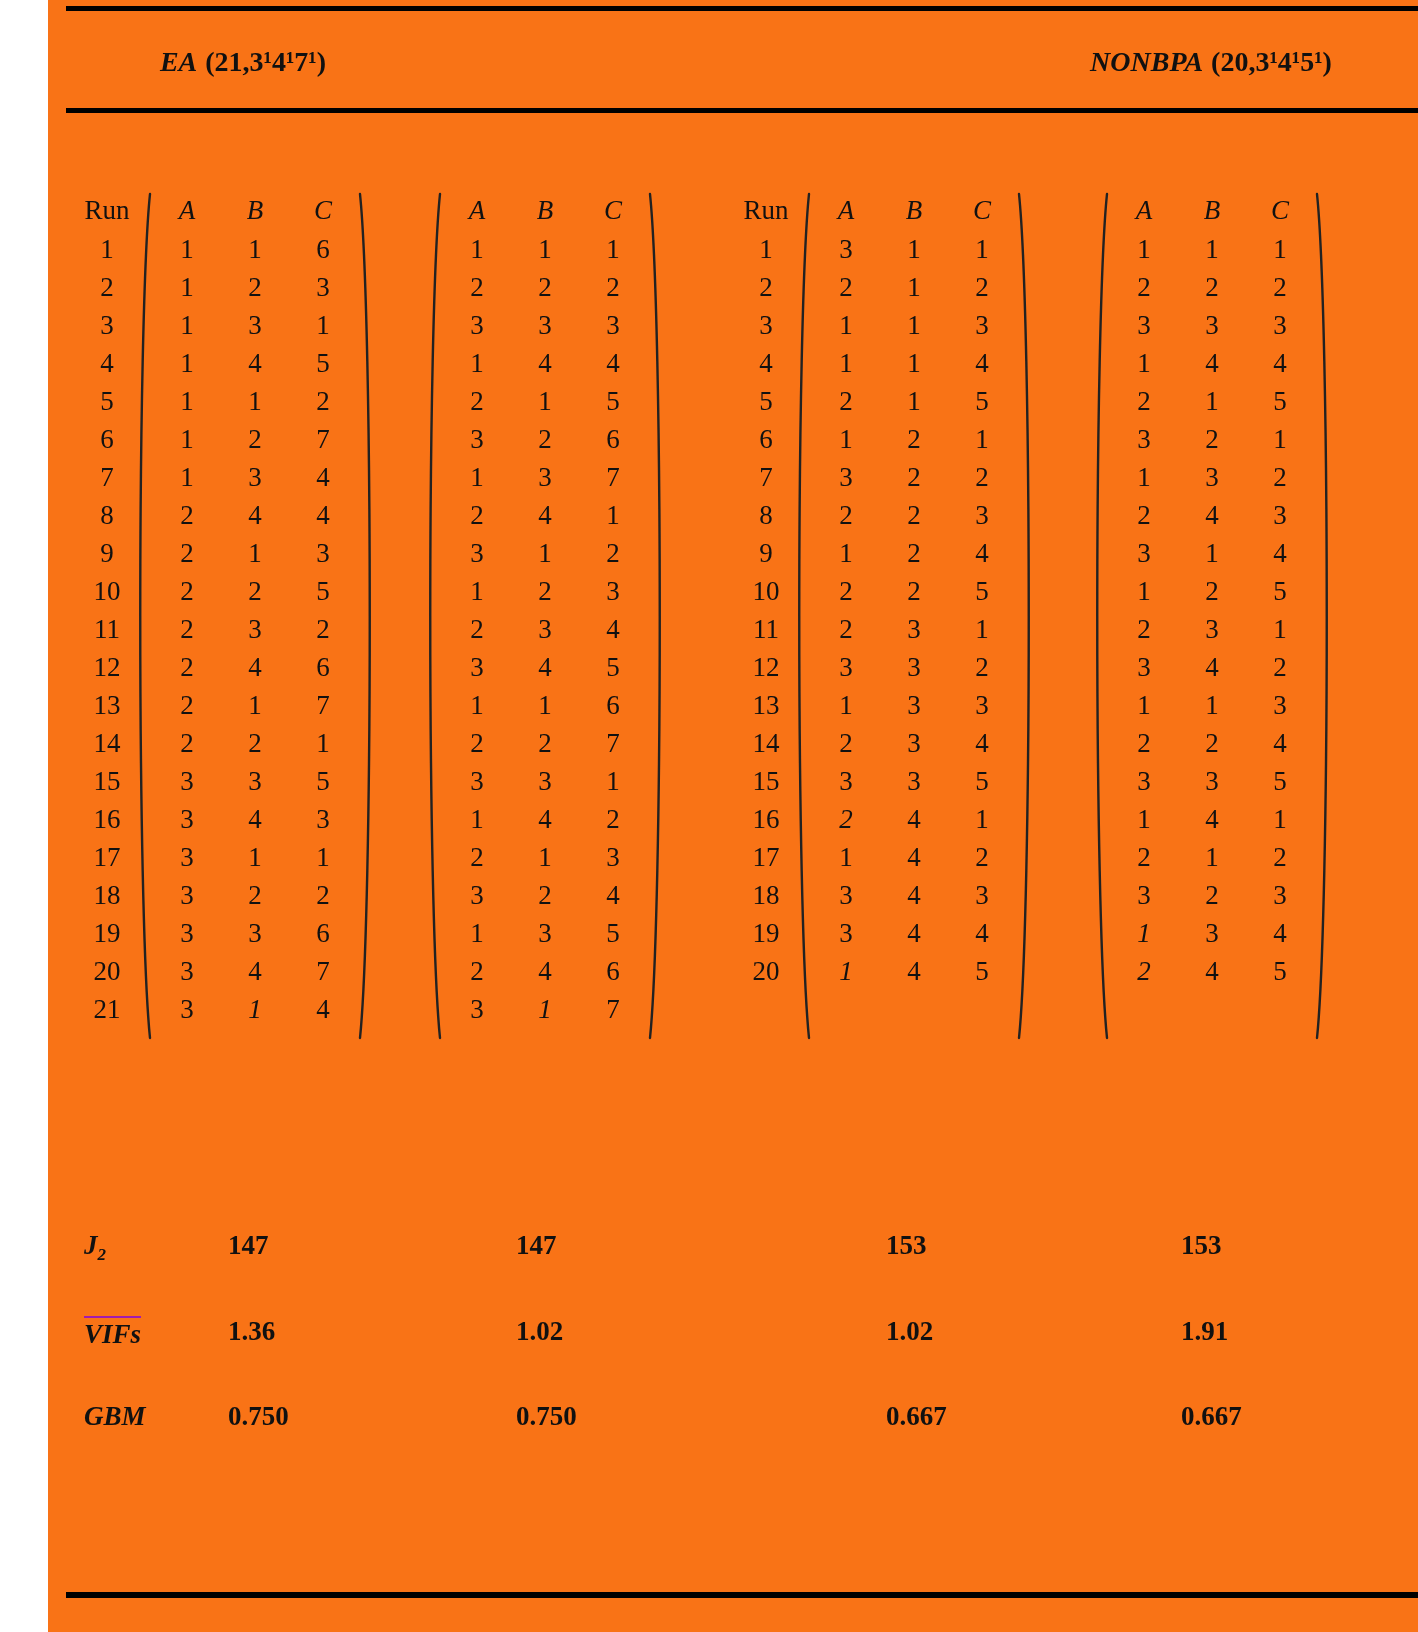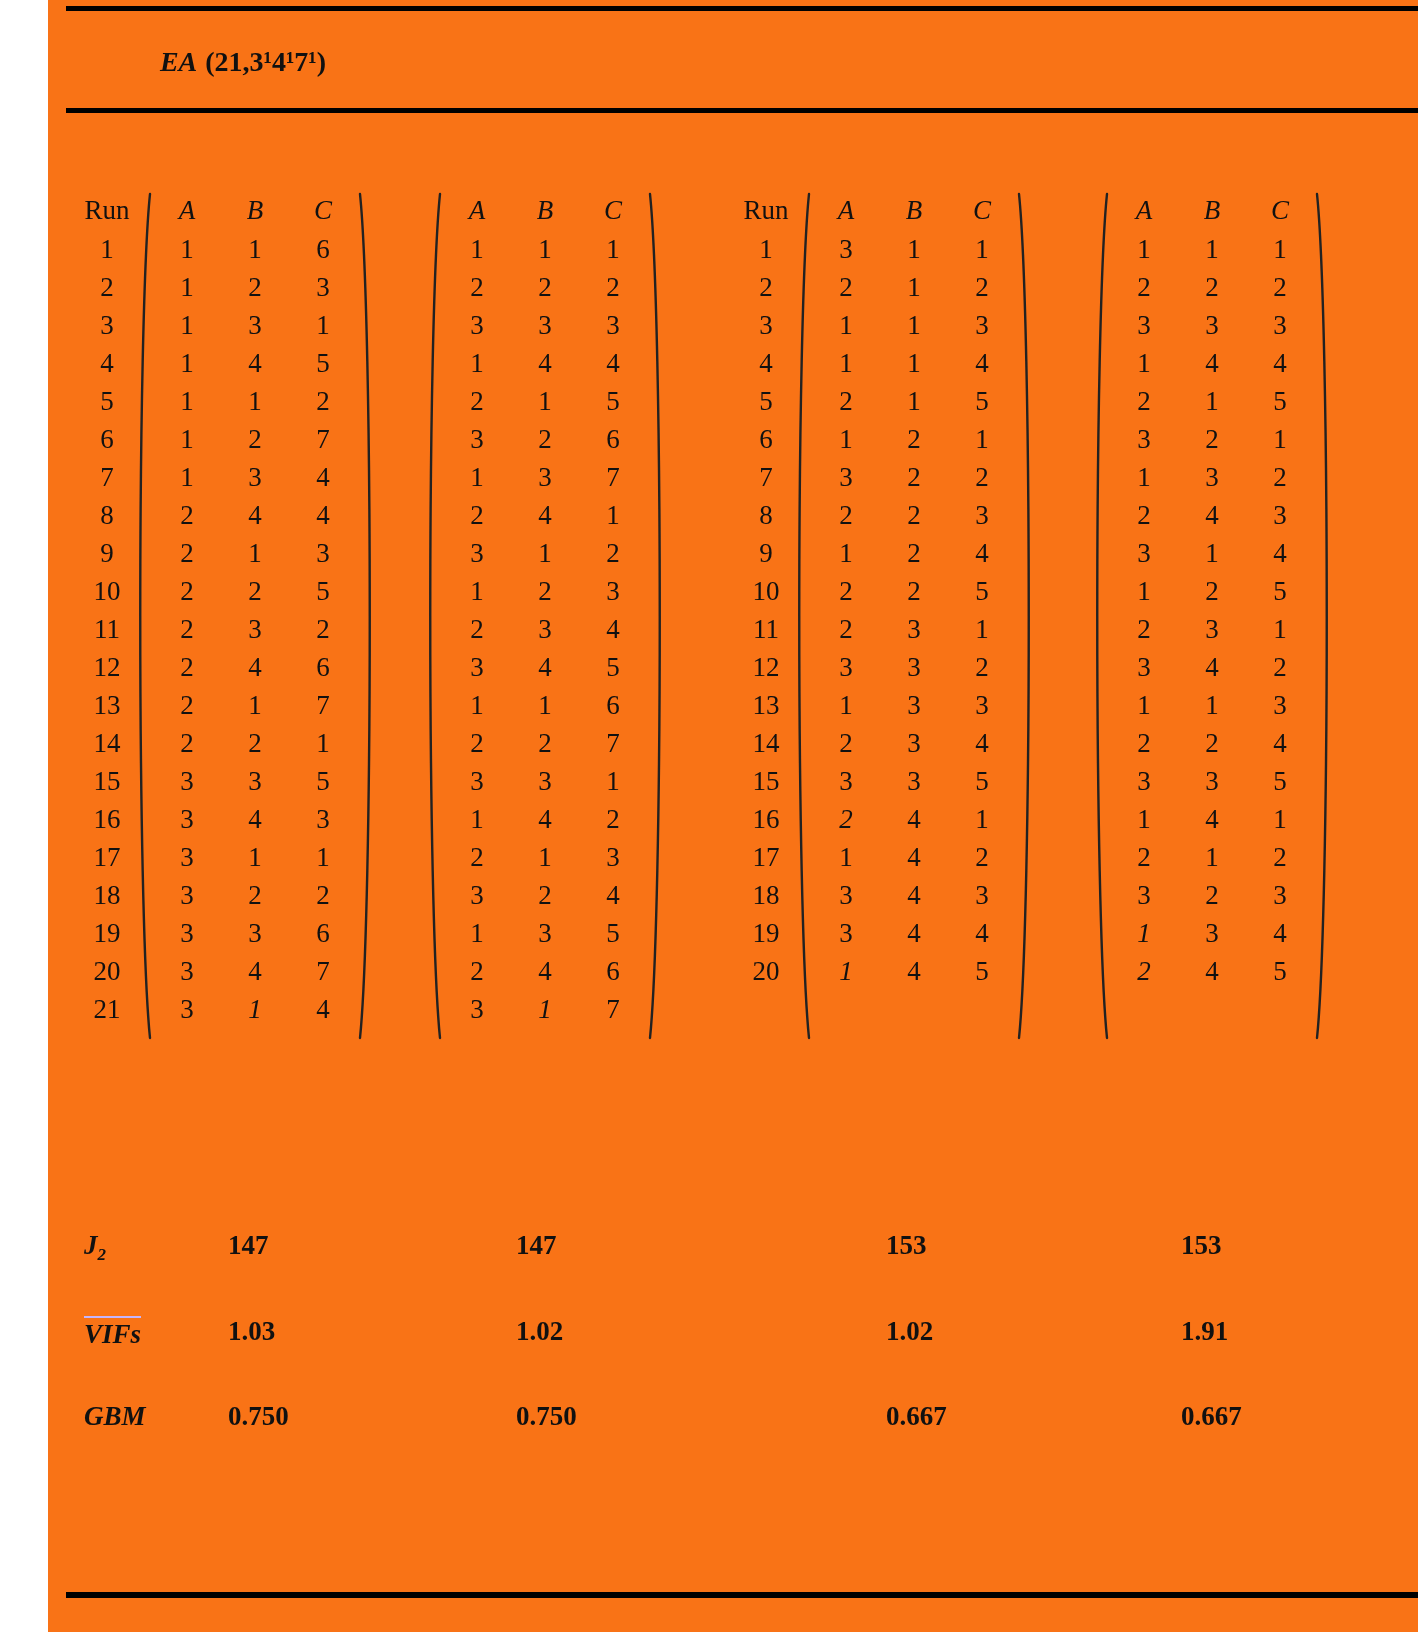--- a/index.html
+++ b/index.html
@@ -52,36 +52,39 @@
 
   .stat-row { position:absolute; left:0; width:100%; height:36px; }
   .sr-0 { top:1230px; }
   .sr-1 { top:1316px; }
   .sr-2 { top:1401px; }
   .stat-label {
     position:absolute; left:36px;
     font-size:27px; font-weight:bold; font-style:italic; white-space:nowrap;
   }
   .stat-label sub { font-size:17px; font-style:italic; }
-  .ol { display:inline-block; border-top:2px solid #c4b5fd; padding-top:1px; }
+  .ol { display:inline-block; border-top:2px solid #a21caf; padding-top:1px; }
   .stat-val { position:absolute; font-size:27px; font-weight:bold; white-space:nowrap; }
   .sv-0 { left:180px; }
   .sv-1 { left:468px; }
   .sv-2 { left:838px; }
   .sv-3 { left:1133px; }
 </style>
 </head>
 <body>
 
 <div class="page">
 
   <div class="rule rule-top"></div>
 
   <div class="design-title dt-0">
     <span class="t-name">EA</span><span class="t-params">(21,3¹4¹7¹)</span>
+  </div>
+  <div class="design-title dt-3">
+    <span class="t-name">NONBPA</span><span class="t-params">(20,3¹4¹5¹)</span>
   </div>
 
   <div class="rule rule-header"></div>
 
   <div class="design-block db-0" id="block-0">
     <div class="run-col">
       <div class="run-header">Run</div>
       <div class="run-cells">
           <div class="run-cell">1</div>
           <div class="run-cell">2</div>
@@ -623,21 +626,21 @@
   <div class="stat-row sr-0">
     <div class="stat-label"><span>J</span><sub>2</sub></div>
     <div class="stat-val sv-0">147</div>
     <div class="stat-val sv-1">147</div>
     <div class="stat-val sv-2">153</div>
     <div class="stat-val sv-3">153</div>
   </div>
 
   <div class="stat-row sr-1">
     <div class="stat-label"><span class="ol">VIFs</span></div>
-    <div class="stat-val sv-0">1.03</div>
+    <div class="stat-val sv-0">1.36</div>
     <div class="stat-val sv-1">1.02</div>
     <div class="stat-val sv-2">1.02</div>
     <div class="stat-val sv-3">1.91</div>
   </div>
 
   <div class="stat-row sr-2">
     <div class="stat-label"><span>GBM</span></div>
     <div class="stat-val sv-0">0.750</div>
     <div class="stat-val sv-1">0.750</div>
     <div class="stat-val sv-2">0.667</div>

